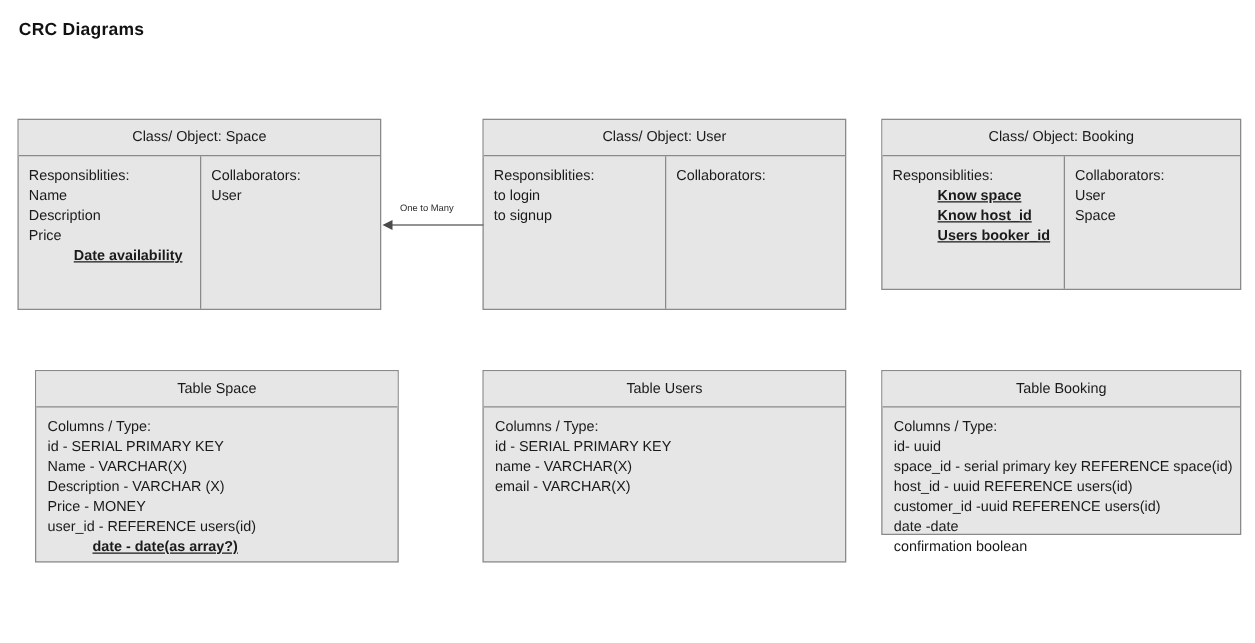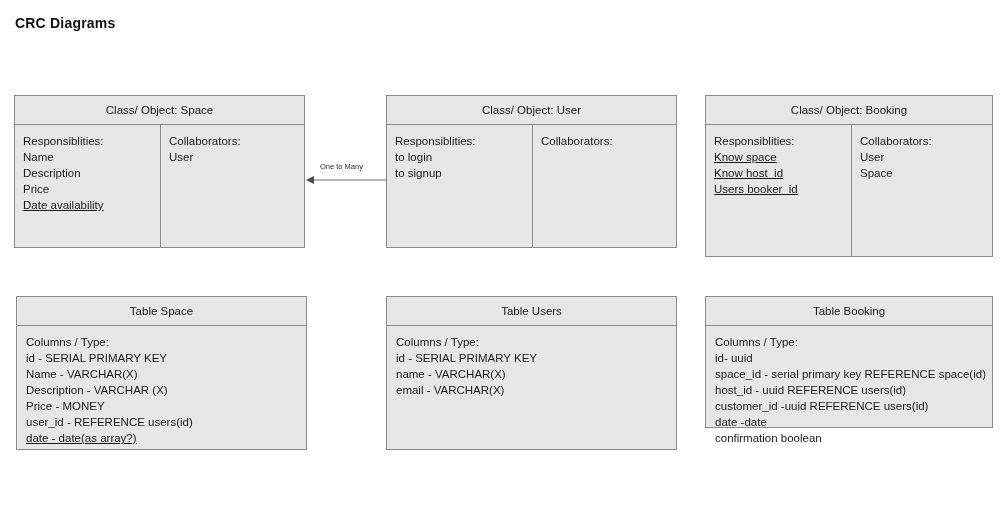--- a/index.html
+++ b/index.html
@@ -64,22 +64,23 @@
     border-right: 1px solid #8a8a8a;
   }
   .col-full {
     width: 100%;
     padding: 8px 1px 0 9px;
   }
   .line {
     white-space: nowrap;
   }
   .line.em {
-    font-weight: normal;
+    font-weight: bold;
     text-decoration: underline;
+    margin-left: 36px;
   }
 
   
   .crc .col-left  { width: 146px; }
   .crc .col-right { width: auto; flex: 1 1 auto; }
 
   
   #connector {
     position: absolute;
     left: 305px;
@@ -126,21 +127,21 @@
       <div class="line">Responsiblities:</div>
       <div class="line">to login</div>
       <div class="line">to signup</div>
     </div>
     <div class="col col-right">
       <div class="line">Collaborators:</div>
     </div>
   </div>
 </div>
 
-<div class="box crc" style="left:705px; top:95px; width:288px; height:162px;">
+<div class="box crc" style="left:705px; top:95px; width:288px; height:137px;">
   <div class="box-header">Class/ Object: Booking</div>
   <div class="box-body">
     <div class="col col-left">
       <div class="line">Responsiblities:</div>
       <div class="line em">Know space</div>
       <div class="line em">Know host_id</div>
       <div class="line em">Users booker_id</div>
     </div>
     <div class="col col-right">
       <div class="line">Collaborators:</div>
@@ -151,21 +152,21 @@
 </div>
 
 <div id="connector">
   <svg width="82" height="32" viewBox="0 0 82 32" xmlns="http://www.w3.org/2000/svg">
     <line x1="8" y1="25" x2="82" y2="25" stroke="#6f6f6f" stroke-width="1.2"></line>
     <polygon points="1,25 9,21 9,29" fill="#4a4a4a"></polygon>
   </svg>
 </div>
 <div id="connector-label">One to Many</div>
 
-<div class="box" style="left:16px; top:296px; width:291px; height:154px;">
+<div class="box" style="left:28px; top:296px; width:291px; height:154px;">
   <div class="box-header">Table Space</div>
   <div class="box-body">
     <div class="col col-full">
       <div class="line">Columns / Type:</div>
       <div class="line">id - SERIAL PRIMARY KEY</div>
       <div class="line">Name - VARCHAR(X)</div>
       <div class="line">Description - VARCHAR (X)</div>
       <div class="line">Price - MONEY</div>
       <div class="line">user_id - REFERENCE users(id)</div>
       <div class="line em">date - date(as array?)</div>

